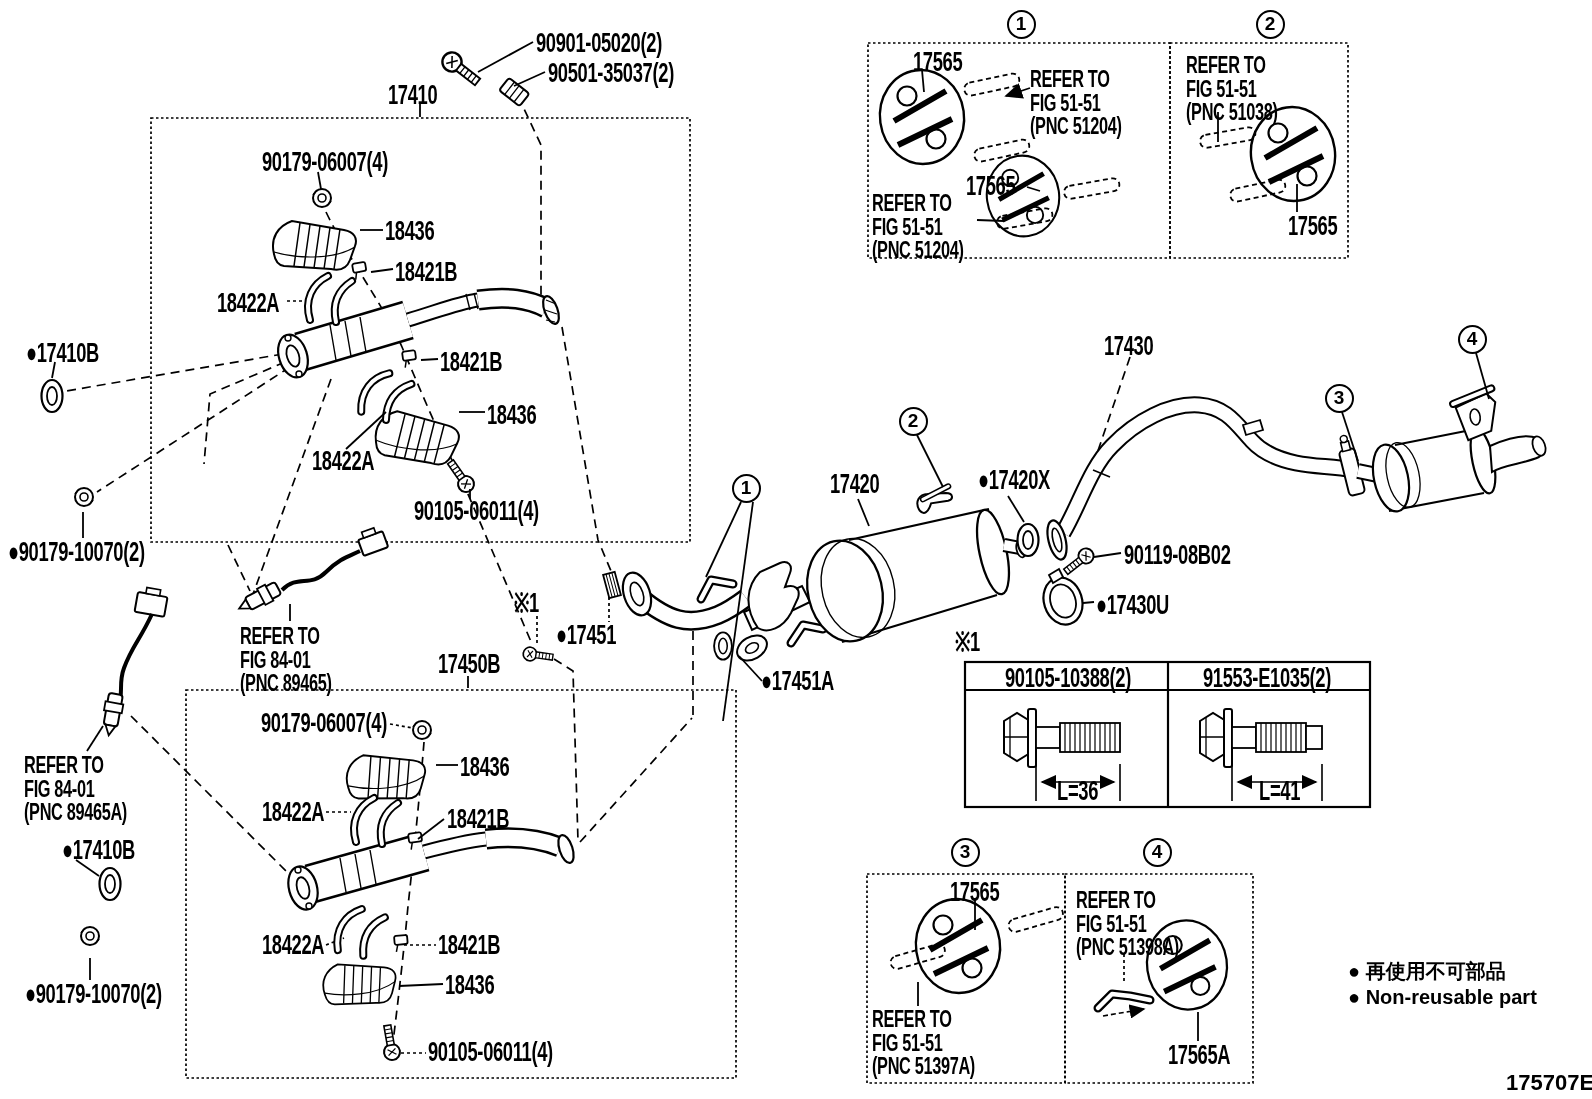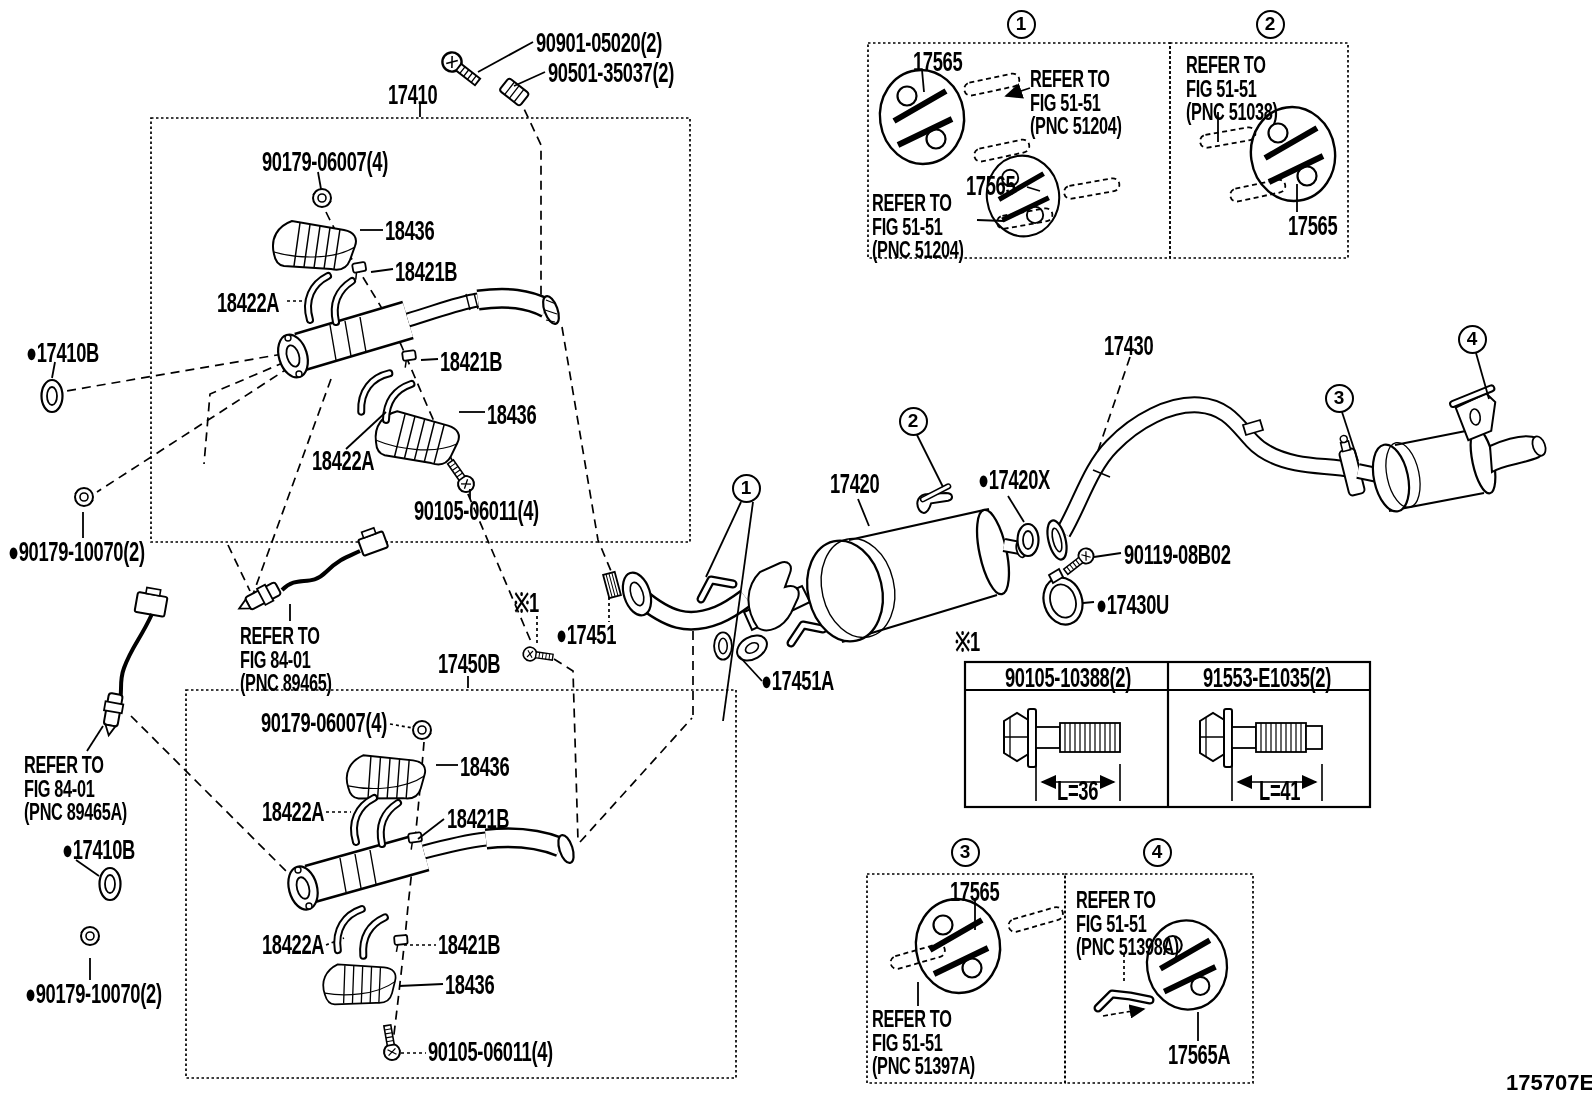--- a/index.html
+++ b/index.html
@@ -362,20 +362,24 @@
 </svg>
 
 <div id="label-layer">
 
   <div class="lbl" style="left:1005px;top:666px;">90105-10388(2)</div>
   <div class="lbl" style="left:1203px;top:666px;">91553-E1035(2)</div>
   <div class="lbl" style="left:1057px;top:779px;">L=36</div>
   <div class="lbl" style="left:1259px;top:779px;">L=41</div>
   <div class="lbl" style="left:955px;top:630px;">※1</div>
 
+  <div class="legend" style="left:1348px;top:958px;">
+    <span class="row"><span>●</span> <span>再使用不可部品</span></span>
+    <span class="row"><span>●</span> <span>Non-reusable part</span></span>
+  </div>
 
   <div class="figcode" style="left:1506px;top:1070px;">175707E</div>
 <div class="lbl" style="left: 536px; top: 31px;">90901-05020(2)</div>
       <div class="lbl" style="left: 548px; top: 61px;">90501-35037(2)</div>
       <div class="lbl" style="left: 388px; top: 83px;">17410</div>
       <div class="lbl" style="left: 262px; top: 150px;">90179-06007(4)</div>
       <div class="lbl" style="left: 385px; top: 219px;">18436</div>
       <div class="lbl" style="left: 395px; top: 260px;">18421B</div>
       <div class="lbl" style="left: 217px; top: 291px;">18422A</div>
       <div class="lbl" style="left: 26px; top: 341px;">●17410B</div>

